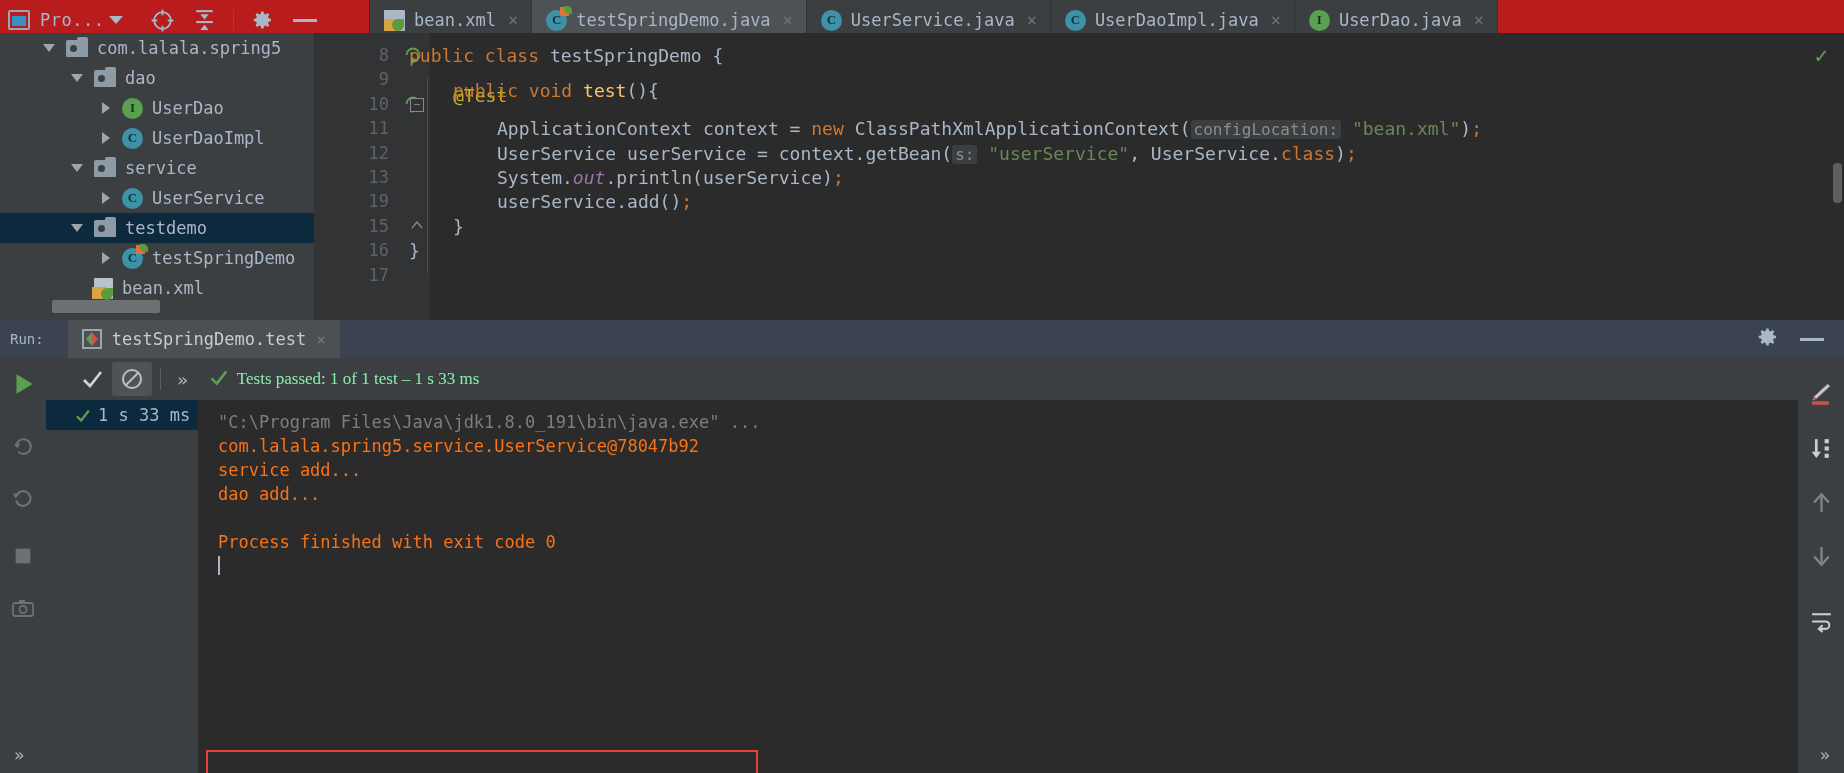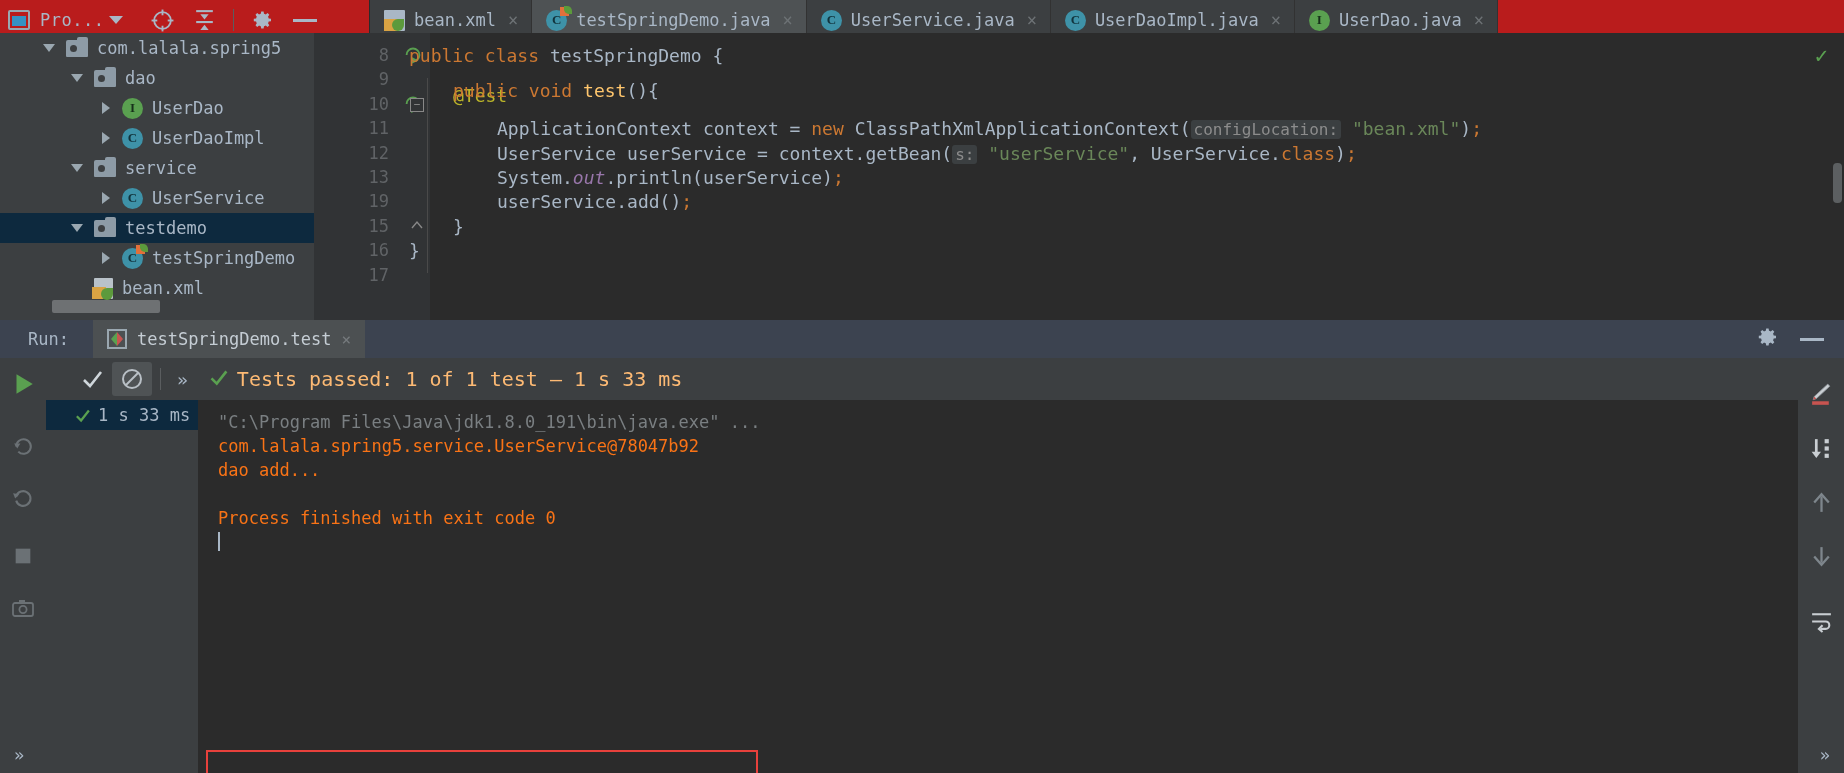--- a/index.html
+++ b/index.html
@@ -71,40 +71,40 @@
   .foldmark { position:absolute; left:96px; width:14px;height:14px; border:1px solid #888; color:#888; font-size:11px;
               text-align:center; line-height:12px; background:#313335; }
   .vguide { position:absolute; left:113px; top:45px; width:1px; height:195px; background:#4a4a4a; }
   .editor-vscroll { position:absolute; right:2px; top:130px; width:9px; height:40px; background:#5c5f61; border-radius:4px; }
   .check-ok { position:absolute; right:16px; top:10px; color:#5aa050; font-size:22px; }
   .tabstrip-under { position:absolute; left:0; top:0; width:1530px; height:3px; background:#2b2b2b; }
 
   
   .runpanel { position:absolute; left:0; top:320px; width:1844px; height:453px; background:#3c3f41; }
   .run-header { position:absolute; left:0; top:0; width:1844px; height:38px; background:#3c4350; display:flex; align-items:center; }
-  .run-lbl { color:#a9b7c6; font-size:17px; margin-left:28px; }
+  .run-lbl { color:#a9b7c6; font-size:14px; margin-left:10px; }
   .run-tab { display:flex; align-items:center; gap:10px; height:38px; padding:0 14px; margin-left:24px; background:#4c5052; }
   .run-tab-ic { width:20px;height:20px; border:2px solid #9aa7b0; position:relative; flex:0 0 20px; }
   .run-tab-ic::before { content:""; position:absolute; left:2px; top:1px; border-left:0px solid transparent; border-right:6px solid #5aa050;
                         border-top:7px solid transparent; border-bottom:7px solid transparent; }
   .run-tab-ic::after { content:""; position:absolute; right:2px; top:1px; border-left:6px solid #c75450; border-top:7px solid transparent; border-bottom:7px solid transparent; }
   .run-tab-txt { color:#c5cdd4; font-size:17px; }
   .run-tab-x { color:#757a7d; font-size:16px; }
   .run-hdr-right { margin-left:auto; display:flex; align-items:center; gap:20px; padding-right:20px; }
 
   .run-left-tools { position:absolute; left:0; top:38px; width:46px; height:415px; background:#3c3f41;
                     display:flex; flex-direction:column; align-items:center; padding-top:12px; gap:24px; }
   .rtool { width:28px;height:28px; display:flex; align-items:center; justify-content:center; }
 
   .test-toolbar { position:absolute; left:46px; top:38px; width:1752px; height:42px; background:#3c3f41; display:flex; align-items:center; }
   .tt-btn { width:40px;height:34px; display:flex;align-items:center;justify-content:center; }
   .tt-btn.pressed { background:#4f5355; border-radius:3px; }
   .tt-sep { width:1px;height:22px;background:#5a5d5f; margin:0 8px; }
   .tt-more { color:#a9b7c6; font-size:18px; margin:0 14px 0 8px;}
-  .tt-status { color:#fdba74; font-size:20px; }
+  .tt-status { color:#86efac; font-size:17px;font-family:Liberation Serif, serif; }
 
   .test-tree { position:absolute; left:46px; top:80px; width:152px; height:373px; background:#3c3f41; }
   .tt-row { height:30px; background:#0d293e; display:flex; align-items:center; padding-left:28px; gap:7px; color:#a9b7c6; font-size:17px; }
 
   .console { position:absolute; left:198px; top:80px; width:1600px; height:373px; background:#2b2b2b; padding:10px 0 0 20px; }
   .cl { color:#f97316; font-size:17px; white-space:pre; line-height:24px; }
   .cl.dim { color:#7a7f82; }
   .redbox { position:absolute; left:206px; top:430px; width:552px; height:89px; border:2px solid #e8413c; pointer-events:none; }
   .caret-blk { display:inline-block; width:2px; height:19px; background:#a9b7c6; vertical-align:-3px; }
 
@@ -378,20 +378,21 @@
         <svg viewBox="0 0 24 24" width="17" height="17">
           <polyline points="4,13 10,19 21,5" fill="none" stroke="#5aa050" stroke-width="3.2"></polyline>
         </svg>
         <span>1 s 33 ms</span>
       </div>
     </div>
 
     <div class="console">
         <div class="cl dim">"C:\Program Files\Java\jdk1.8.0_191\bin\java.exe" ...</div>
         <div class="cl">com.lalala.spring5.service.UserService@78047b92</div>
+        <div class="cl">service add...</div>
         <div class="cl">dao add...</div>
         <div class="cl">&nbsp;</div>
         <div class="cl">Process finished with exit code 0</div>
         <div class="cl"><span class="caret-blk"></span></div>
       </div>
     <div class="redbox"></div>
 
     <div class="run-right-tools">
       <div class="rtool">
         <svg viewBox="0 0 24 24" width="25" height="25">

